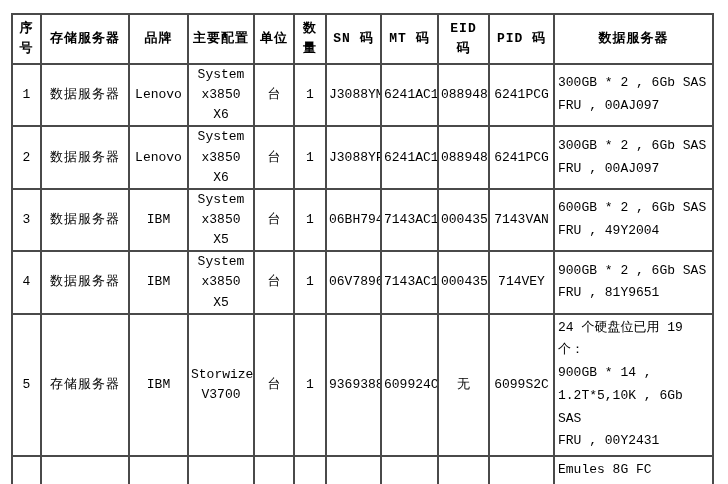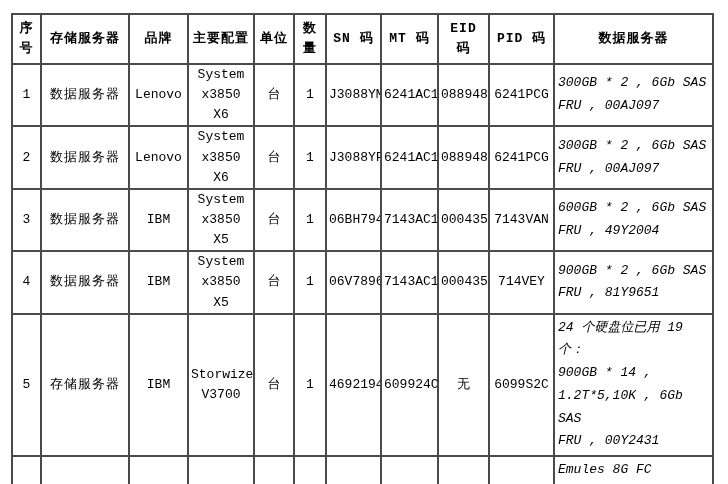--- a/index.html
+++ b/index.html
@@ -43,21 +43,20 @@
     letter-spacing: 1px;
   }
   table.spec td.cjk {
     letter-spacing: 1px;
   }
   table.spec td.config {
     text-align: left;
     padding: 2px 3px;
     line-height: 1.75;
     letter-spacing: 0;
-    font-style: italic;
   }
   tr.h50  { height: 50px; }
   tr.h55  { height: 55px; }
   tr.h48  { height: 48px; }
   tr.h51  { height: 51px; }
   tr.h104 { height: 104px; }
 </style>
 </head>
 <body>
 
@@ -157,21 +156,21 @@
       </tr>
 
       <tr class="h104">
         <td>5</td>
         <td class="cjk">存储服务器</td>
         <td>IBM</td>
         <td>Storwize
 V3700</td>
         <td>台</td>
         <td>1</td>
-        <td>4692194</td>
+        <td>9369388</td>
         <td>609924C</td>
         <td>无</td>
         <td>6099S2C</td>
         <td class="config">24 个硬盘位已用 19 个：
 900GB * 14 ,
 1.2T*5,10K , 6Gb SAS
 FRU , 00Y2431</td>
       </tr>
 
       <tr class="h48">

